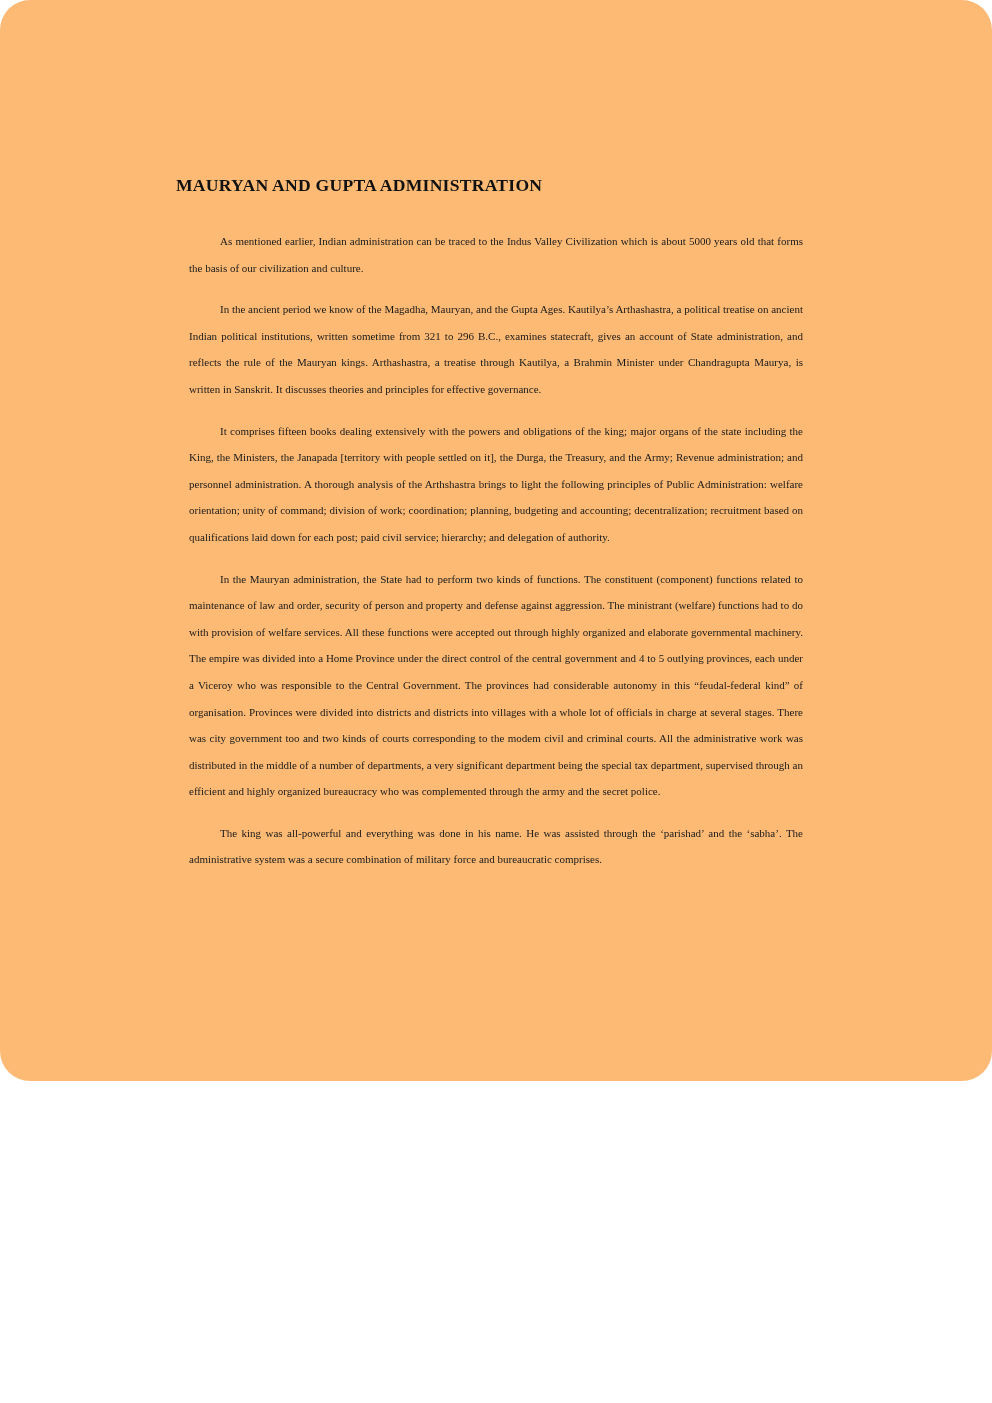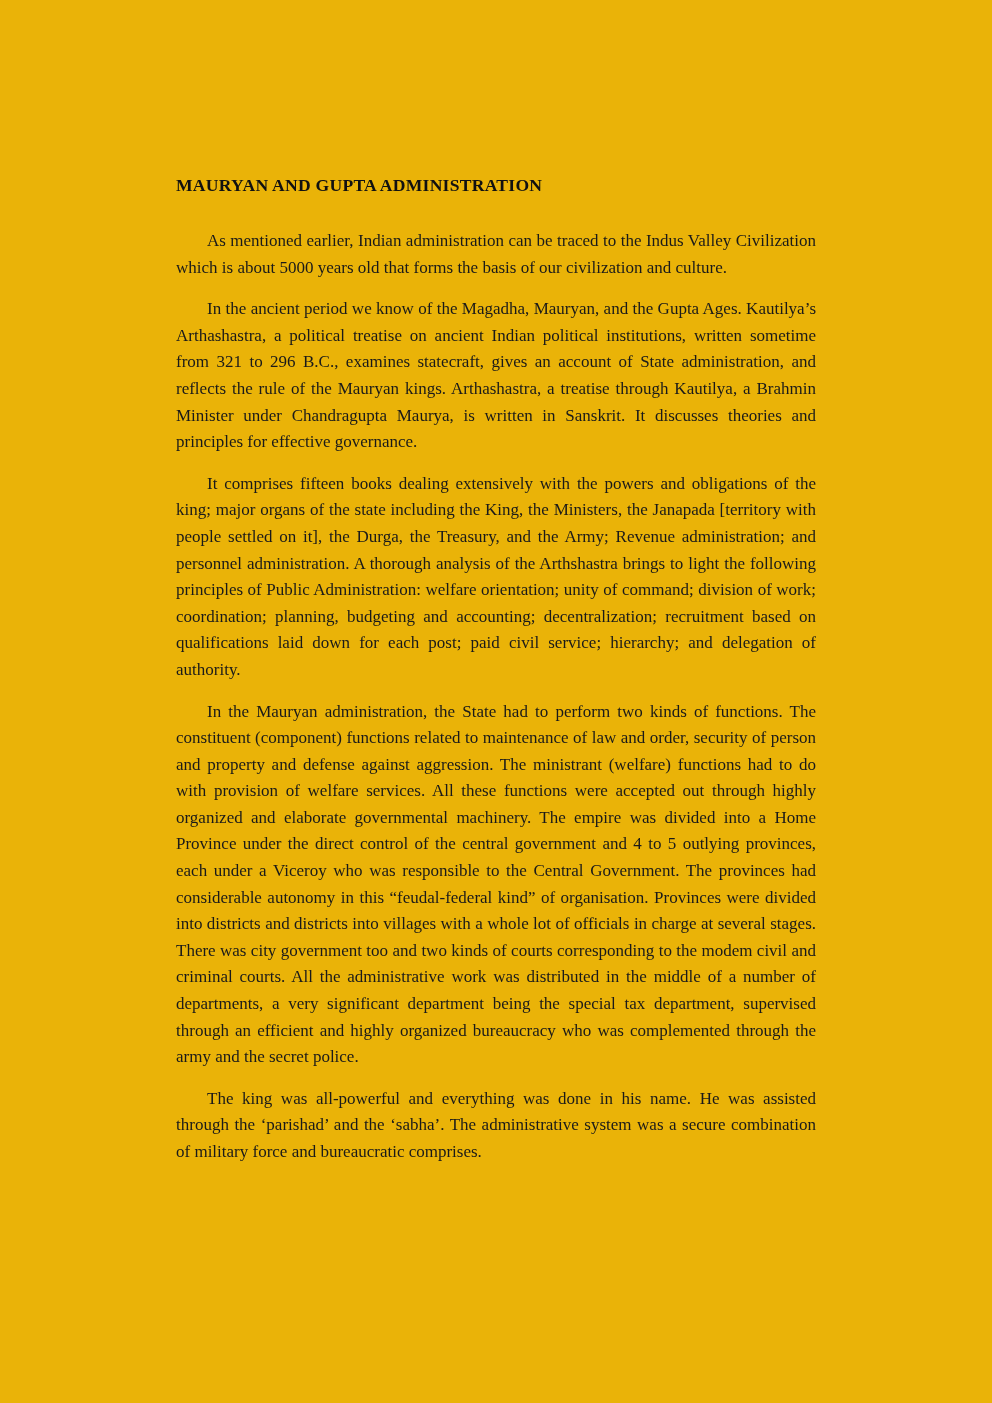--- a/index.html
+++ b/index.html
@@ -13,23 +13,24 @@
     height: 1403px;
     overflow: hidden;
     font-family: "Liberation Serif", "DejaVu Serif", serif;
     color: #000000;
     -webkit-font-smoothing: antialiased;
   }
 
   .page {
     position: relative;
     width: 992px;
-    height: 1403px;
-    background: #eab308;
+    height: 1081px;
+    background: #fdba74;
     box-sizing: border-box;
+    border-radius: 30px;
   }
 
   .content {
     position: absolute;
     left: 176px;
     top: 174px;
     width: 640px;
   }
 
   .doc-heading {
@@ -37,26 +38,26 @@
     font-weight: bold;
     font-size: 17.6px;
     line-height: 22px;
     letter-spacing: 0.25px;
     margin: 0 0 0 0;
     text-align: left;
     color: #111111;
   }
 
   .para {
-    font-size: 17px;
+    font-size: 11px;
     line-height: 26.6px;
     text-align: justify;
     text-justify: inter-word;
     text-indent: 31px;
-    margin: 0;
+    margin: 13px;
     color: #1a1a1a;
     hyphens: none;
   }
 
   .para + .para {
     margin-top: 15px;
   }
 
   
   .para-first {

